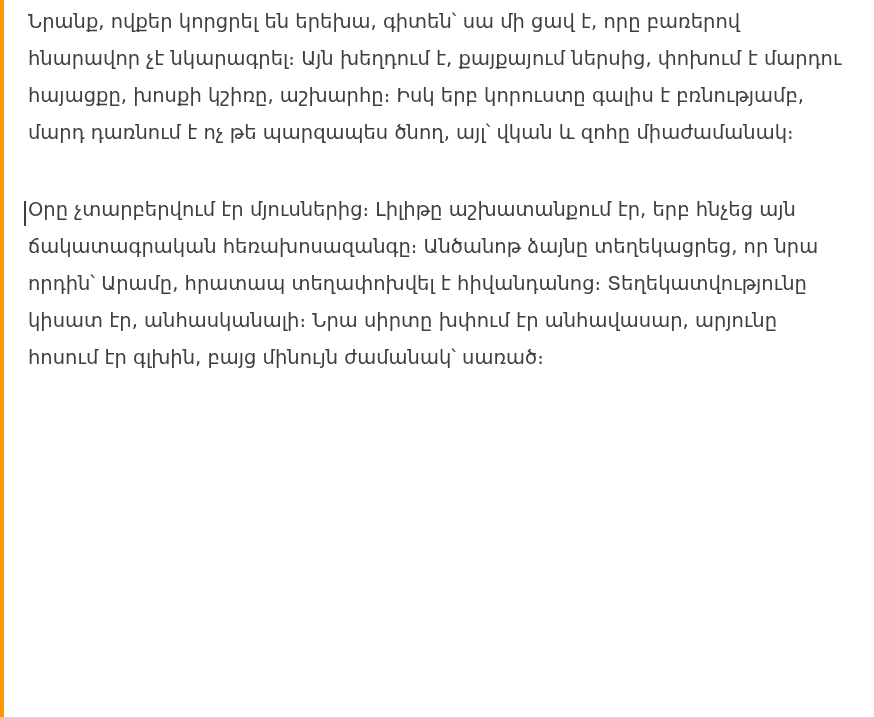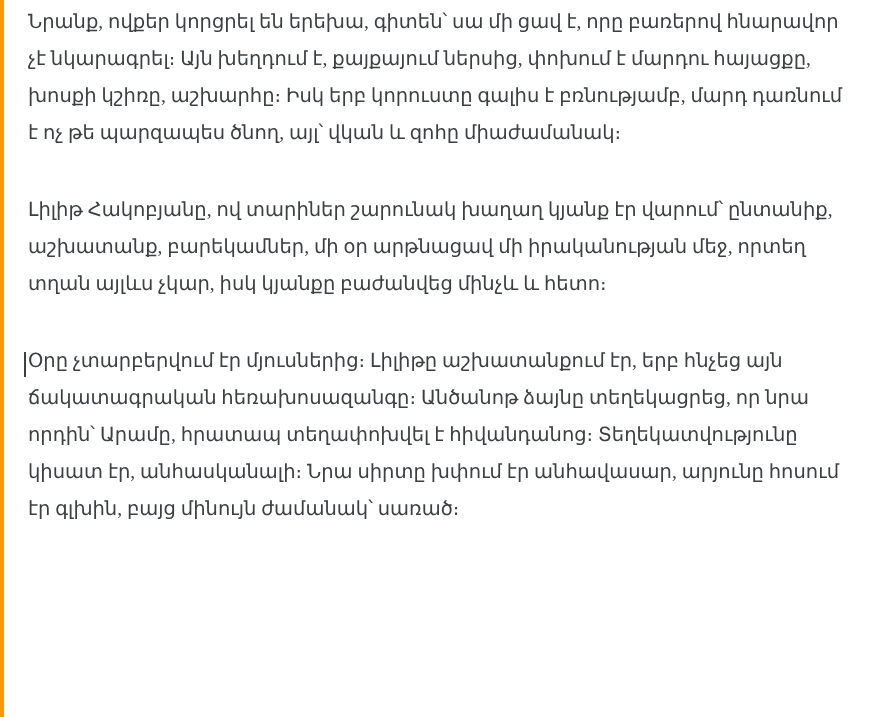--- a/index.html
+++ b/index.html
@@ -12,21 +12,20 @@
     height: 717px;
     overflow: hidden;
     font-family: "DejaVu Sans", "Liberation Sans", sans-serif;
   }
   .page {
     position: relative;
     width: 874px;
     height: 600px;
     background: #ffffff;
     box-sizing: border-box;
-    font-family: Liberation Serif, serif;
   }
   .accent-bar {
     position: absolute;
     left: 0;
     top: 0;
     width: 4px;
     height: 717px;
     background: #ff9800;
   }
   .content {
@@ -63,19 +62,18 @@
     background: #3c4043;
   }
 </style>
 </head>
 <body>
 
 <div class="page">
   <div class="accent-bar"></div>
   <div class="content">
     <p class="para first">Նրանք, ովքեր կորցրել են երեխա, գիտեն՝ սա մի ցավ է, որը բառերով հնարավոր չէ նկարագրել։ Այն խեղդում է, քայքայում ներսից, փոխում է մարդու հայացքը, խոսքի կշիռը, աշխարհը։ Իսկ երբ կորուստը գալիս է բռնությամբ, մարդ դառնում է ոչ թե պարզապես ծնող, այլ՝ վկան և զոհը միաժամանակ։</p>
-    <p class="para spaced">Լիլիթ Հակոբյանը, ով տարիներ շարունակ խաղաղ կյանք էր վարում՝ ընտանիք, աշխատանք, բարեկամներ, մի օր արթնացավ մի իրականության մեջ, որտեղ տղան այլևս չկար, իսկ կյանքը բաժանվեց մինչև և հետո։</p>
     <div class="caret-host">
       <div class="caret"></div>
       <p class="para spaced">Օրը չտարբերվում էր մյուսներից։ Լիլիթը աշխատանքում էր, երբ հնչեց այն ճակատագրական հեռախոսազանգը։ Անծանոթ ձայնը տեղեկացրեց, որ նրա որդին՝ Արամը, հրատապ տեղափոխվել է հիվանդանոց։ Տեղեկատվությունը կիսատ էր, անհասկանալի։ Նրա սիրտը խփում էր անհավասար, արյունը հոսում էր գլխին, բայց մինույն ժամանակ՝ սառած։</p>
     </div>
   </div>
 </div>
 
 </body></html>

